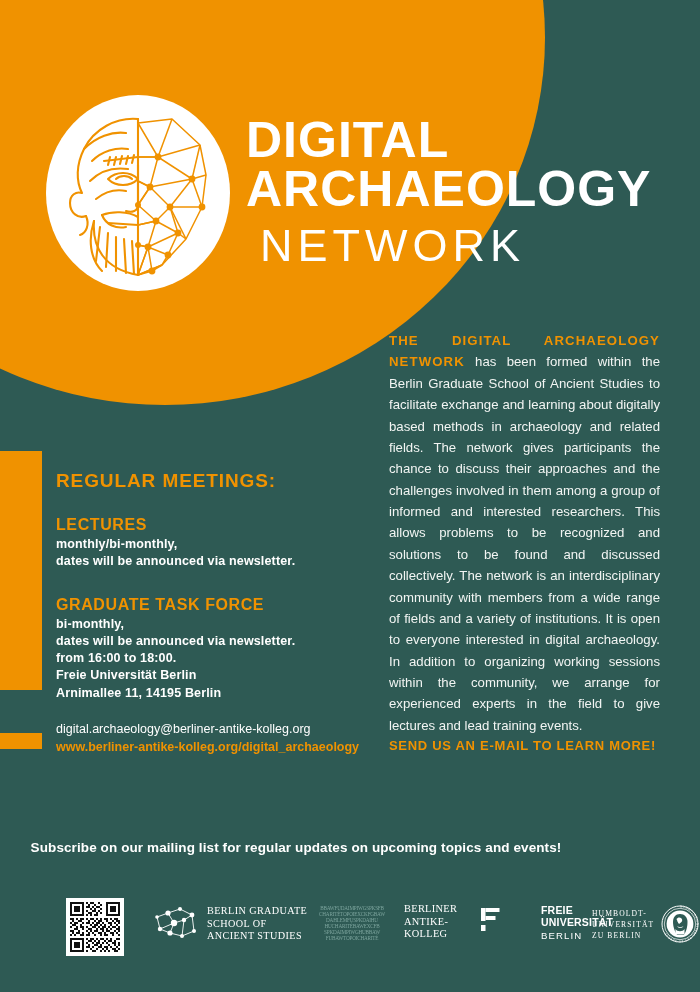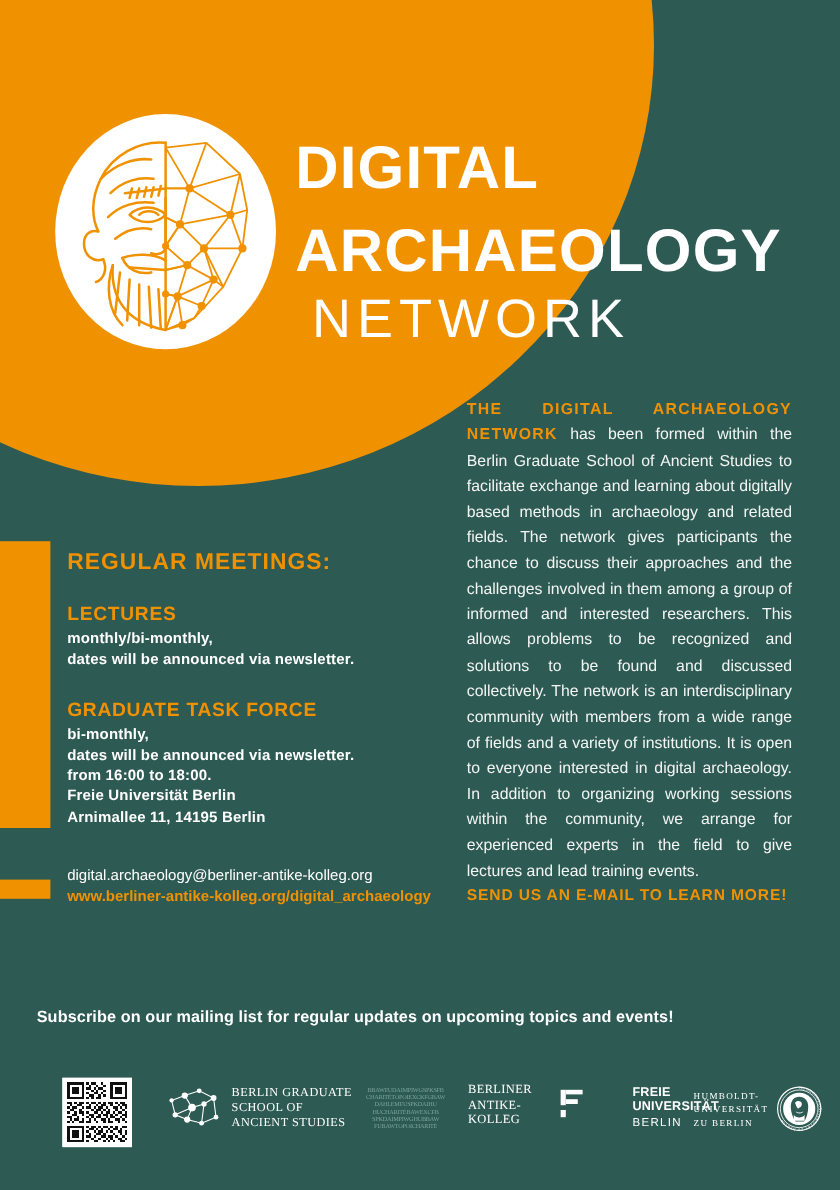--- a/index.html
+++ b/index.html
@@ -39,21 +39,21 @@
     width:440px;
   }
   .title .l1,.title .l2{
     color:#ffffff;
     font-weight:bold;
     line-height:0.98;
     letter-spacing:1px;
     display:block;
   }
   .title .l1{font-size:50px;}
-  .title .l2{font-size:50px;margin-top:20px;}
+  .title .l2{font-size:50px;margin-top:0;}
   .title .l3{
     display:block;
     color:#ffffff;
     font-size:45px;
     font-weight:400;
     letter-spacing:5px;
     margin-top:6px;
     margin-left:14px;
   }
 
@@ -61,21 +61,21 @@
   .left-col{
     position:absolute;left:0;top:440px;width:372px;z-index:3;
   }
   .bar{
     position:absolute;left:0;
     background:#f09200;
   }
   .bar-meetings{top:11px;width:42px;height:239px;}
   .bar-contact{top:293px;width:42px;height:16px;}
 
-  .lc-inner{position:absolute;left:56px;top:4px;width:316px;}
+  .lc-inner{position:absolute;left:56px;top:16px;width:316px;}
 
   .h-orange{
     color:#f09200;font-weight:bold;
     letter-spacing:0.6px;
   }
   .meetings-title{font-size:19px;margin:14px 0 0 0;letter-spacing:0.9px;}
   .sec-title{font-size:16px;margin:24px 0 2px 0;}
   .sec-title.dtf{margin-top:25px;}
   .wline{
     color:#ffffff;font-size:12.5px;font-weight:bold;
@@ -119,21 +119,21 @@
   .subscribe{
     position:absolute;left:0;top:840px;width:592px;
     text-align:center;
     color:#ffffff;font-weight:bold;font-size:13.5px;
     letter-spacing:0.1px;
     z-index:3;
   }
 
   
   .footer{
-    position:absolute;left:0;top:893px;width:580px;height:75px;z-index:3;
+    position:absolute;left:14px;top:893px;width:580px;height:75px;z-index:3;
   }
   .qr{
     position:absolute;left:52px;top:5px;
     width:58px;height:58px;background:#ffffff;
     padding:0;box-sizing:border-box;
   }
   .qr svg{display:block;width:100%;height:100%;}
 
   .logo{position:absolute;display:flex;align-items:center;}
 

